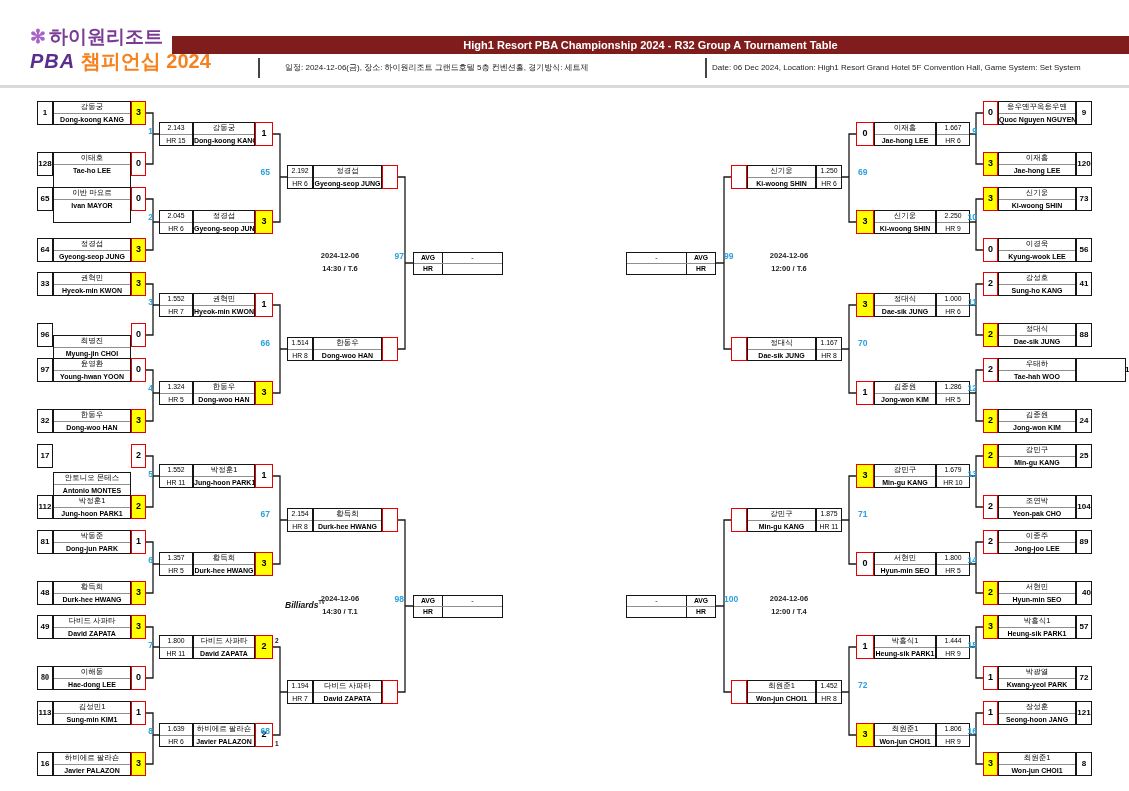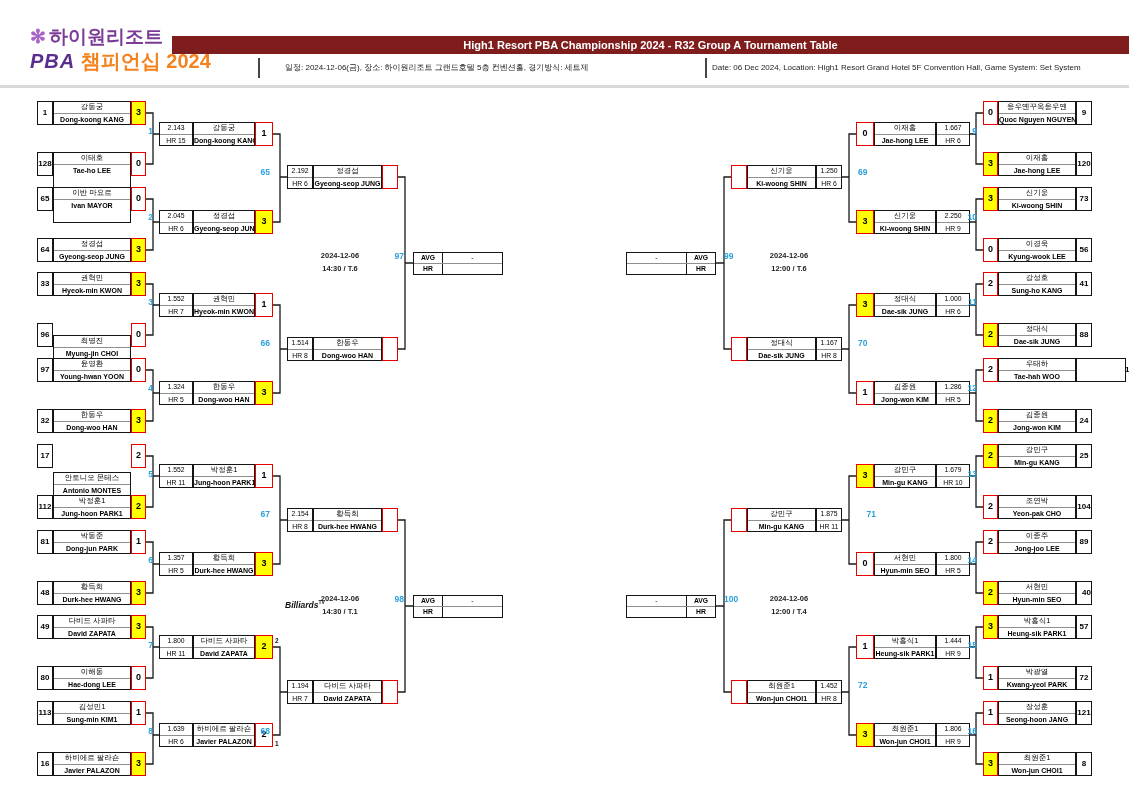--- a/index.html
+++ b/index.html
@@ -137,21 +137,21 @@
       <div class="en">Durk-hee HWANG</div>
     </div>
     <div class="cell score-cell win" style="left: 131px; top: 581px; width: 15px; height: 24px; position: absolute;">3</div>
     <span class="mnum" style="left: 139px; top: 555px; width: 14px; position: absolute; text-align: right;">6</span>
     <div class="cell seed-cell" style="left: 37px; top: 615px; width: 16px; height: 24px; position: absolute;">49</div>
     <div class="cell name-cell" style="left: 53px; top: 615px; width: 78px; height: 24px; position: absolute;">
       <div class="kr">다비드 사파타</div>
       <div class="en">David ZAPATA</div>
     </div>
     <div class="cell score-cell win" style="left: 131px; top: 615px; width: 15px; height: 24px; position: absolute;">3</div>
-    <div class="cell seed-cell" style="left: 37px; top: 666px; width: 16px; height: 24px; position: absolute;">80</div>
+    <div class="cell seed-cell" style="left: 37px; top: 666px; width: 16px; height: 24px; position: absolute; font-family: Liberation Serif, serif;">80</div>
     <div class="cell name-cell" style="left: 53px; top: 666px; width: 78px; height: 24px; position: absolute;">
       <div class="kr">이해동</div>
       <div class="en">Hae-dong LEE</div>
     </div>
     <div class="cell score-cell" style="left: 131px; top: 666px; width: 15px; height: 24px; position: absolute;">0</div>
     <span class="mnum" style="left: 139px; top: 640px; width: 14px; position: absolute; text-align: right;">7</span>
     <div class="cell seed-cell" style="left: 37px; top: 701px; width: 16px; height: 24px; position: absolute;">113</div>
     <div class="cell name-cell" style="left: 53px; top: 701px; width: 78px; height: 24px; position: absolute;">
       <div class="kr">김성민1</div>
       <div class="en">Sung-min KIM1</div>
@@ -395,21 +395,21 @@
     </div>
     <div class="cell score-cell" style="left: 856px; top: 552px; width: 18px; height: 24px; position: absolute;">0</div>
     <div class="cell name-cell" style="left: 874px; top: 552px; width: 62px; height: 24px; position: absolute;">
       <div class="kr">서현민</div>
       <div class="en">Hyun-min SEO</div>
     </div>
     <div class="cell stat-cell" style="left: 936px; top: 552px; width: 34px; height: 24px; position: absolute;">
       <div class="avg">1.800</div>
       <div class="hr">HR 5</div>
     </div>
-    <span class="mnum" style="left: 858px; top: 509px; width: 18px; position: absolute; text-align: right;">71</span>
+    <span class="mnum" style="left: 858px; top: 509px; width: 18px; position: absolute; text-align: left;">71</span>
     <div class="cell score-cell" style="left: 856px; top: 635px; width: 18px; height: 24px; position: absolute;">1</div>
     <div class="cell name-cell" style="left: 874px; top: 635px; width: 62px; height: 24px; position: absolute;">
       <div class="kr">박홍식1</div>
       <div class="en">Heung-sik PARK1</div>
     </div>
     <div class="cell stat-cell" style="left: 936px; top: 635px; width: 34px; height: 24px; position: absolute;">
       <div class="avg">1.444</div>
       <div class="hr">HR 9</div>
     </div>
     <div class="cell score-cell win" style="left: 856px; top: 723px; width: 18px; height: 24px; position: absolute;">3</div>

